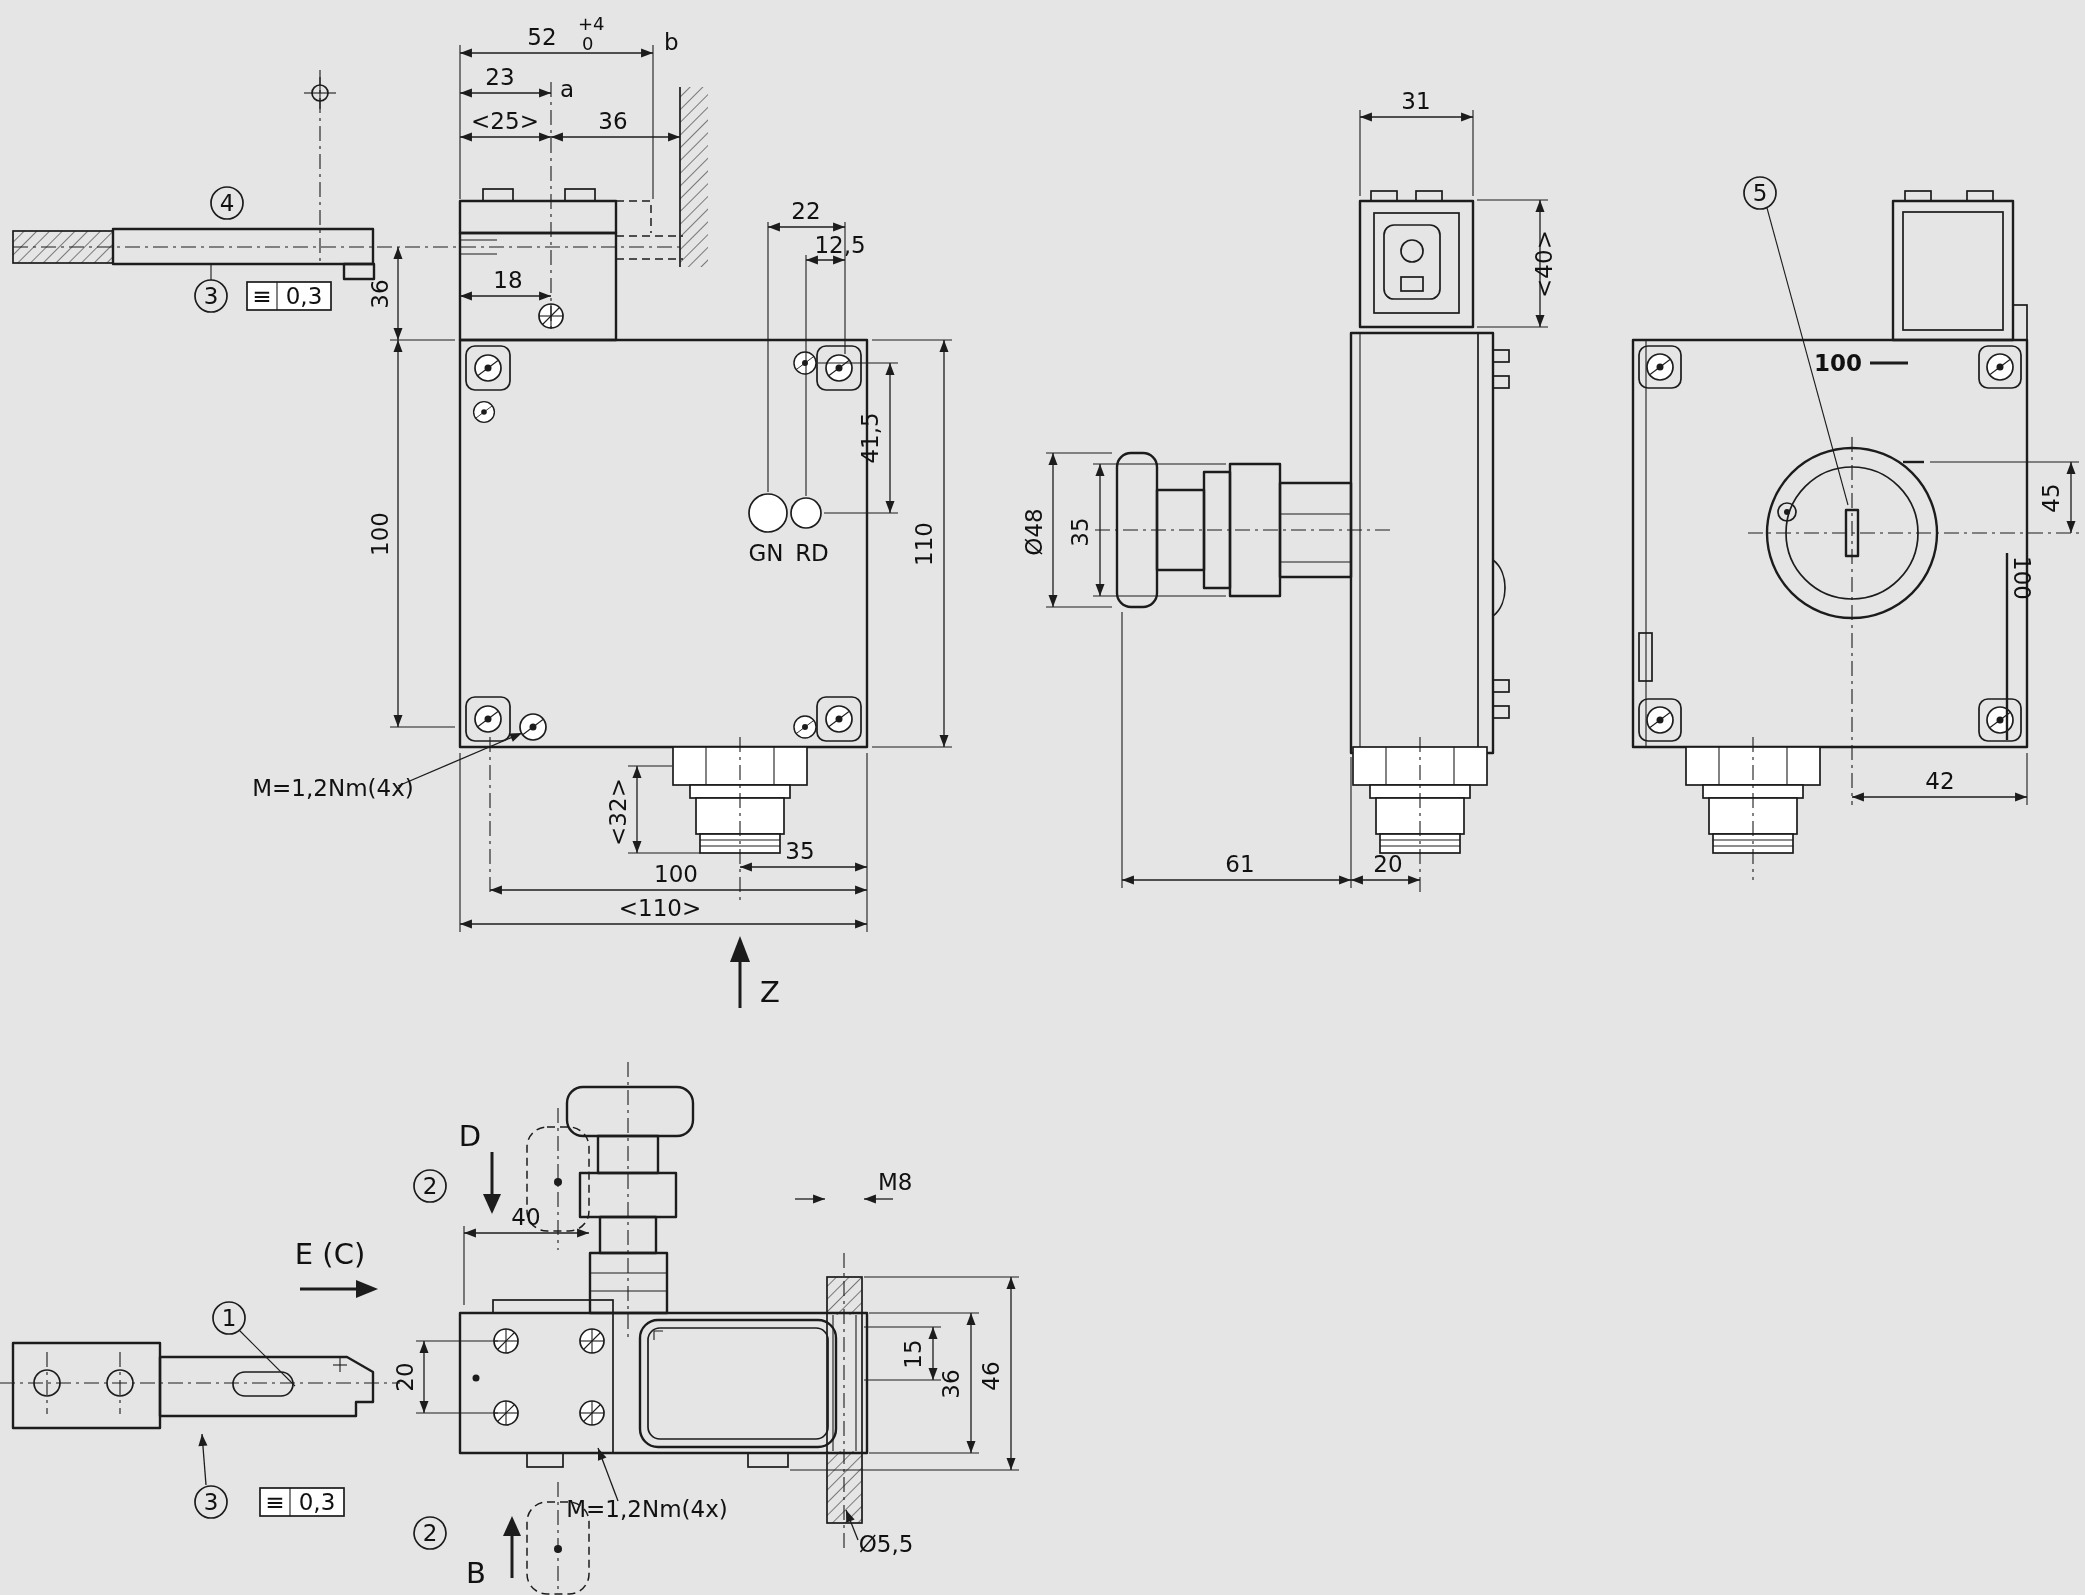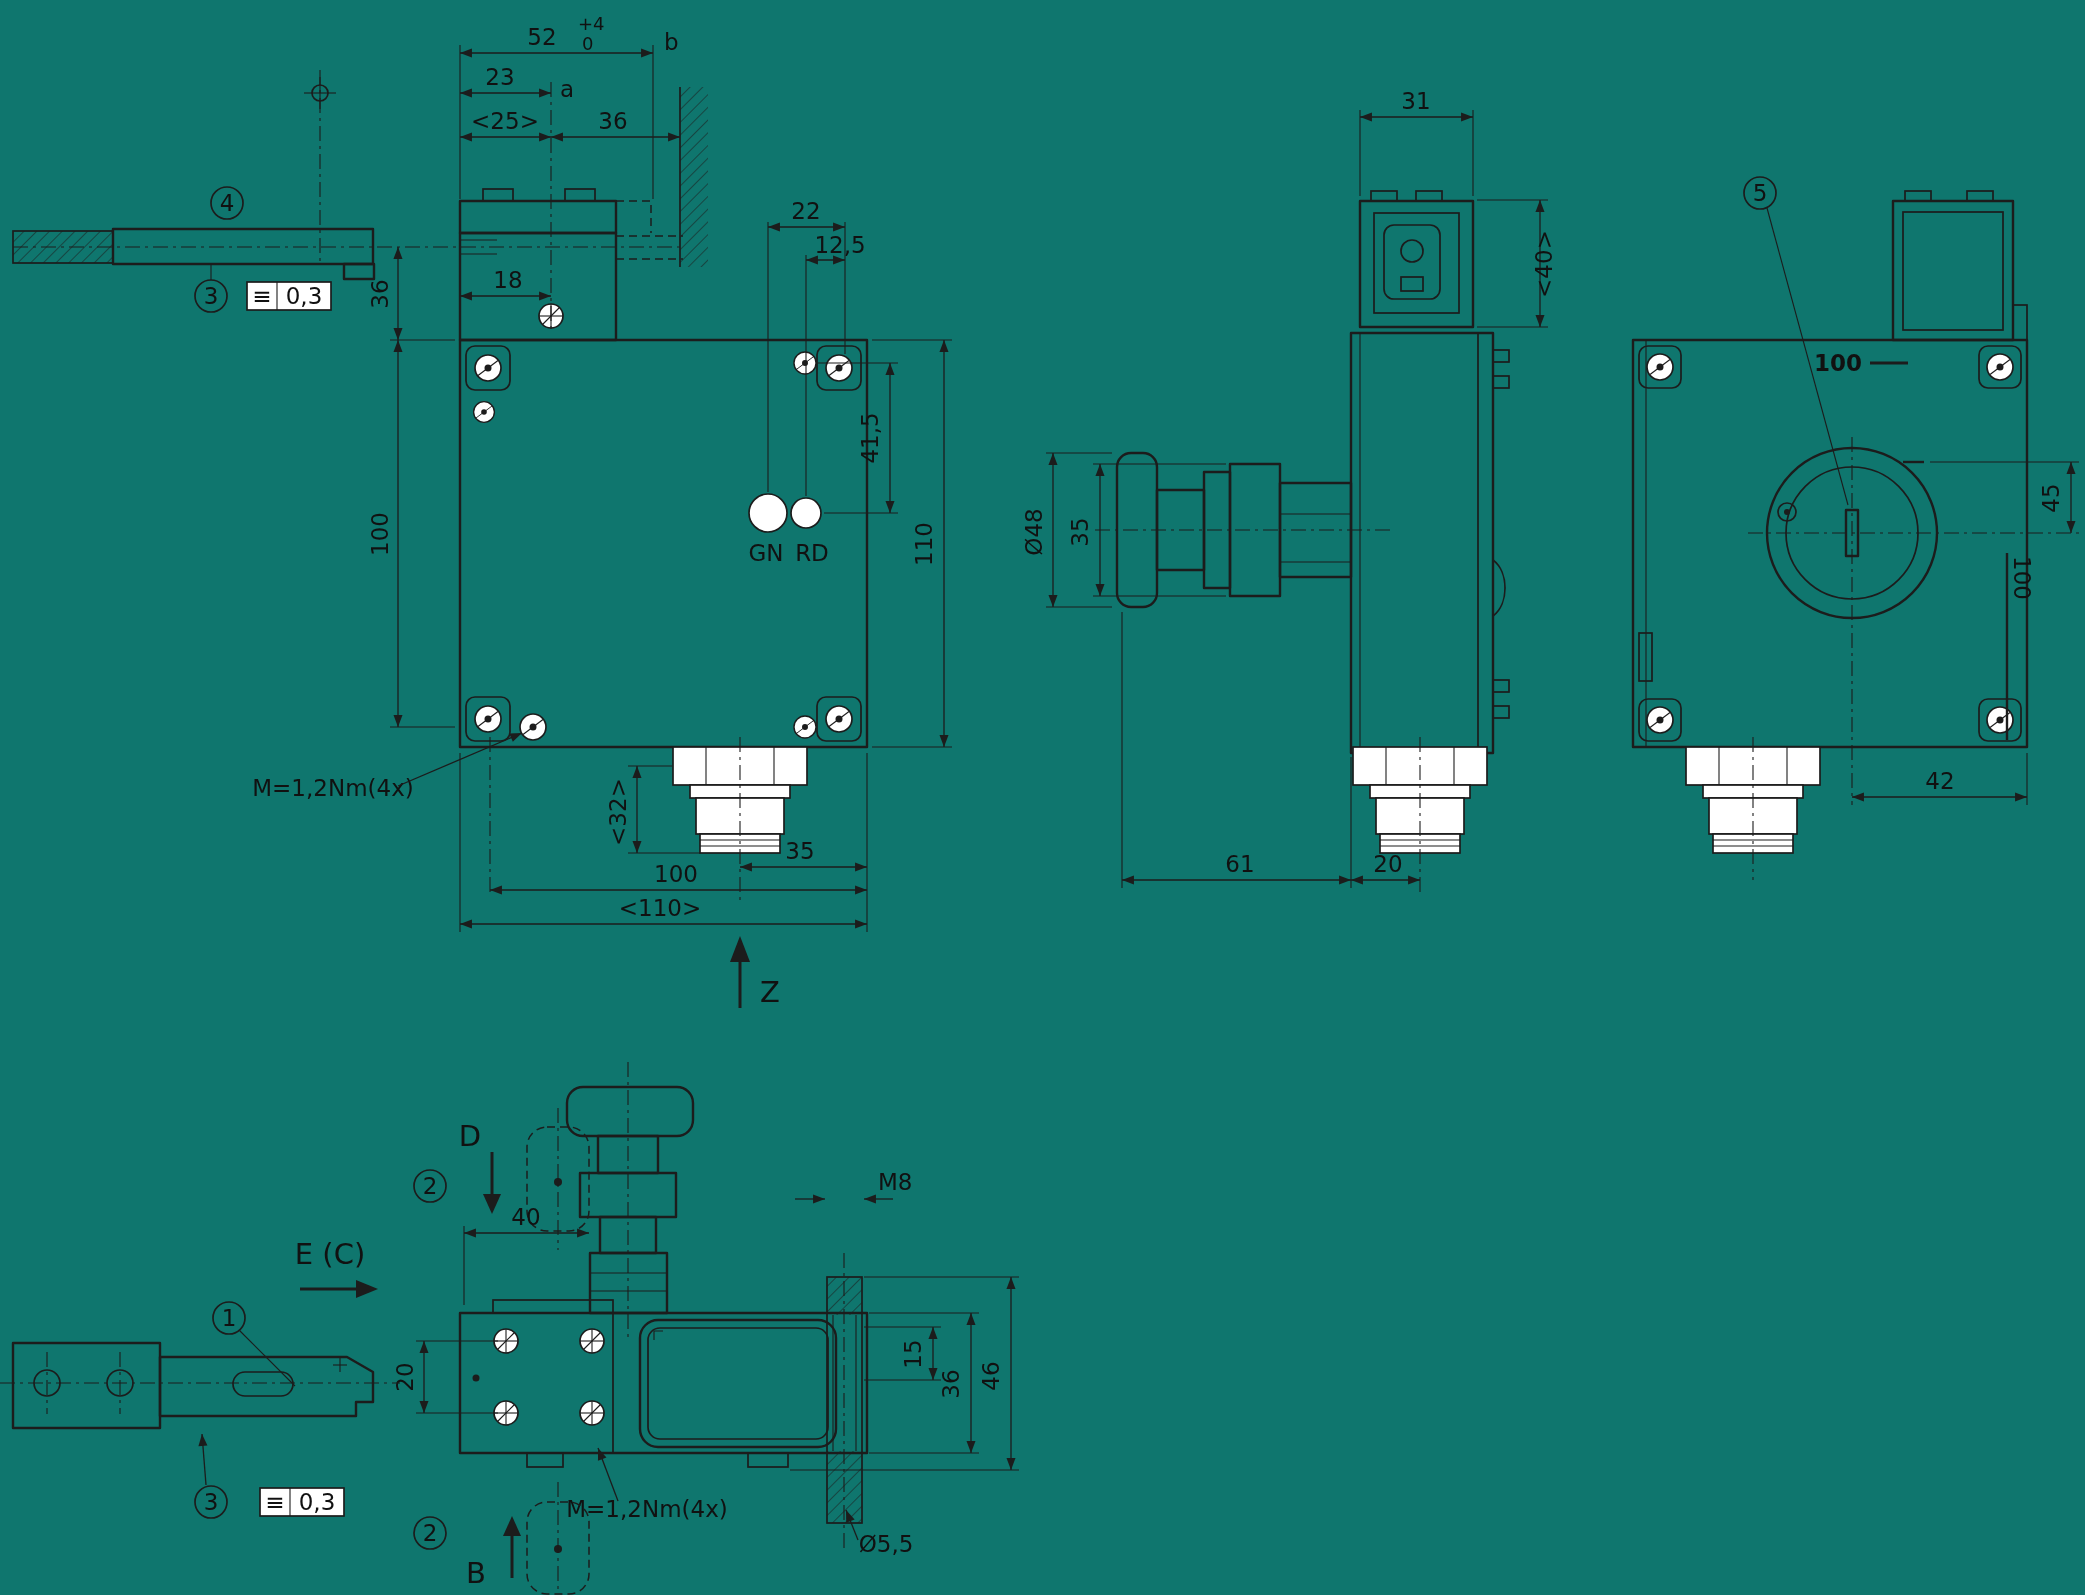--- a/index.html
+++ b/index.html
@@ -1,16 +1,16 @@
 <!DOCTYPE html>
 <html><head>
 <meta charset="utf-8">
 <style>
   html,body{margin:0;padding:0;background:#fff}
-  .sheet{position:relative;width:2085px;height:1595px;background:#0f766e;overflow:hidden}
+  .sheet{position:relative;width:2085px;height:1595px;background:#e5e5e5;overflow:hidden}
   svg{display:block}
   .o2{fill:none;stroke:#1c1c1c;stroke-width:2.4;stroke-linejoin:round}
   .t{fill:#fff;stroke:#1c1c1c;stroke-width:1.7}
   .tn{fill:none;stroke:#1c1c1c;stroke-width:1.7}
   .d{fill:none;stroke:#1c1c1c;stroke-width:1.3}
   .e{fill:none;stroke:#1c1c1c;stroke-width:1.1}
   .c{fill:none;stroke:#1c1c1c;stroke-width:1.1;stroke-dasharray:15 5 3 5}
   .h{fill:none;stroke:#1c1c1c;stroke-width:1.5;stroke-dasharray:8 5}
   .thick{fill:none;stroke:#1c1c1c;stroke-width:3}
   .fill{fill:#1c1c1c;stroke:none}

